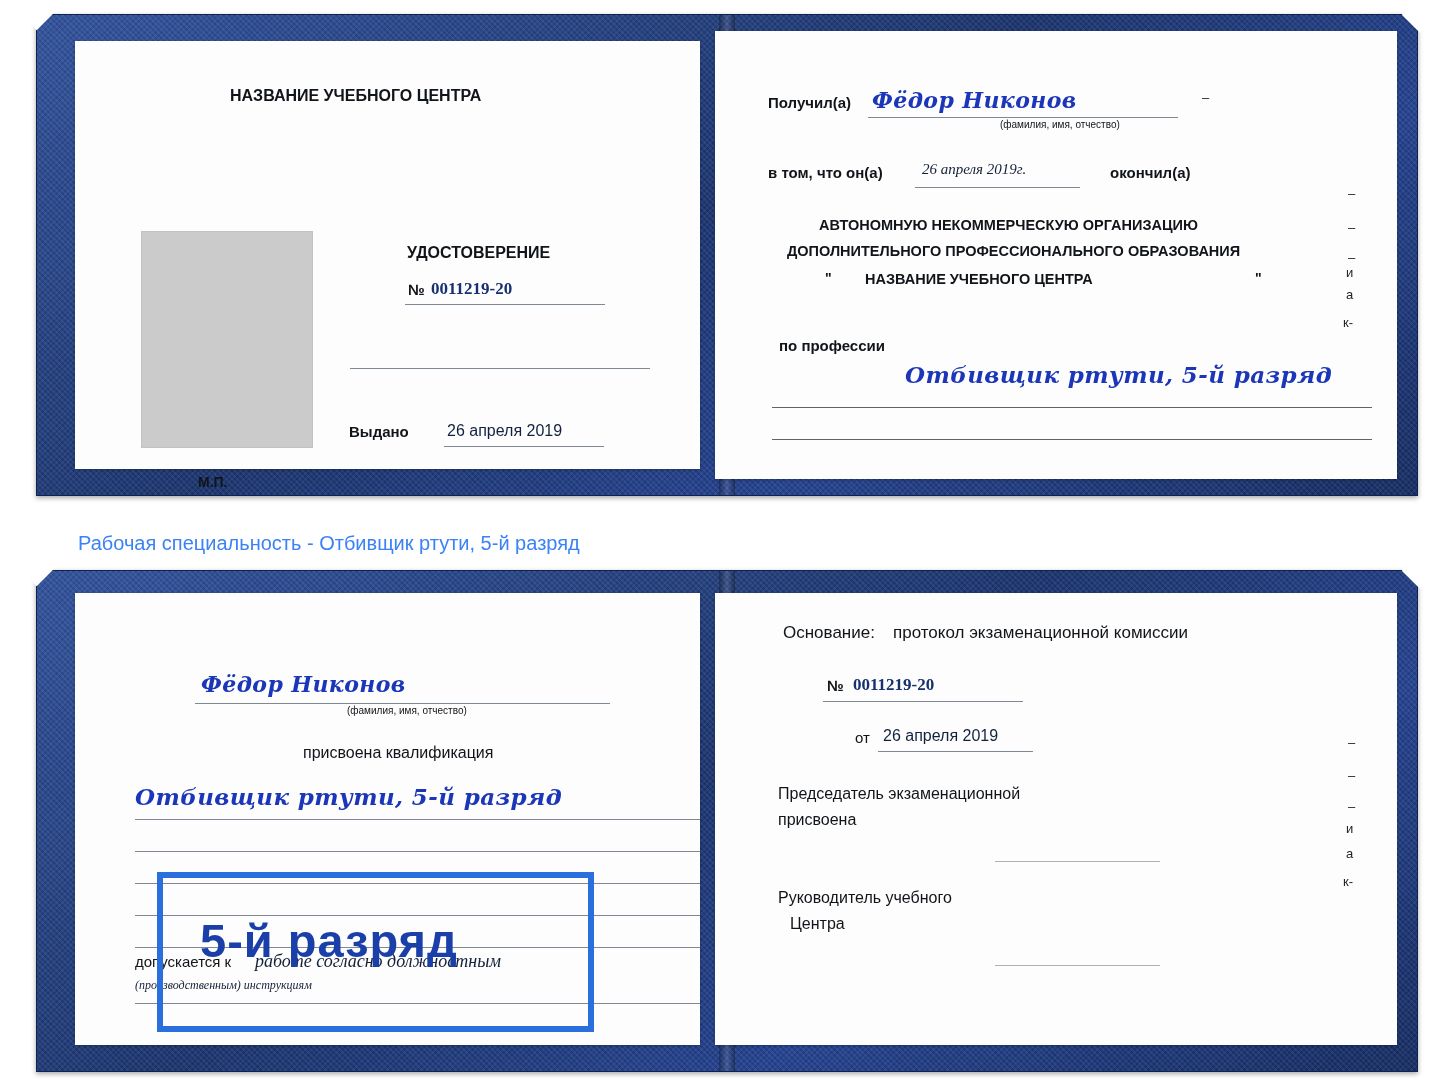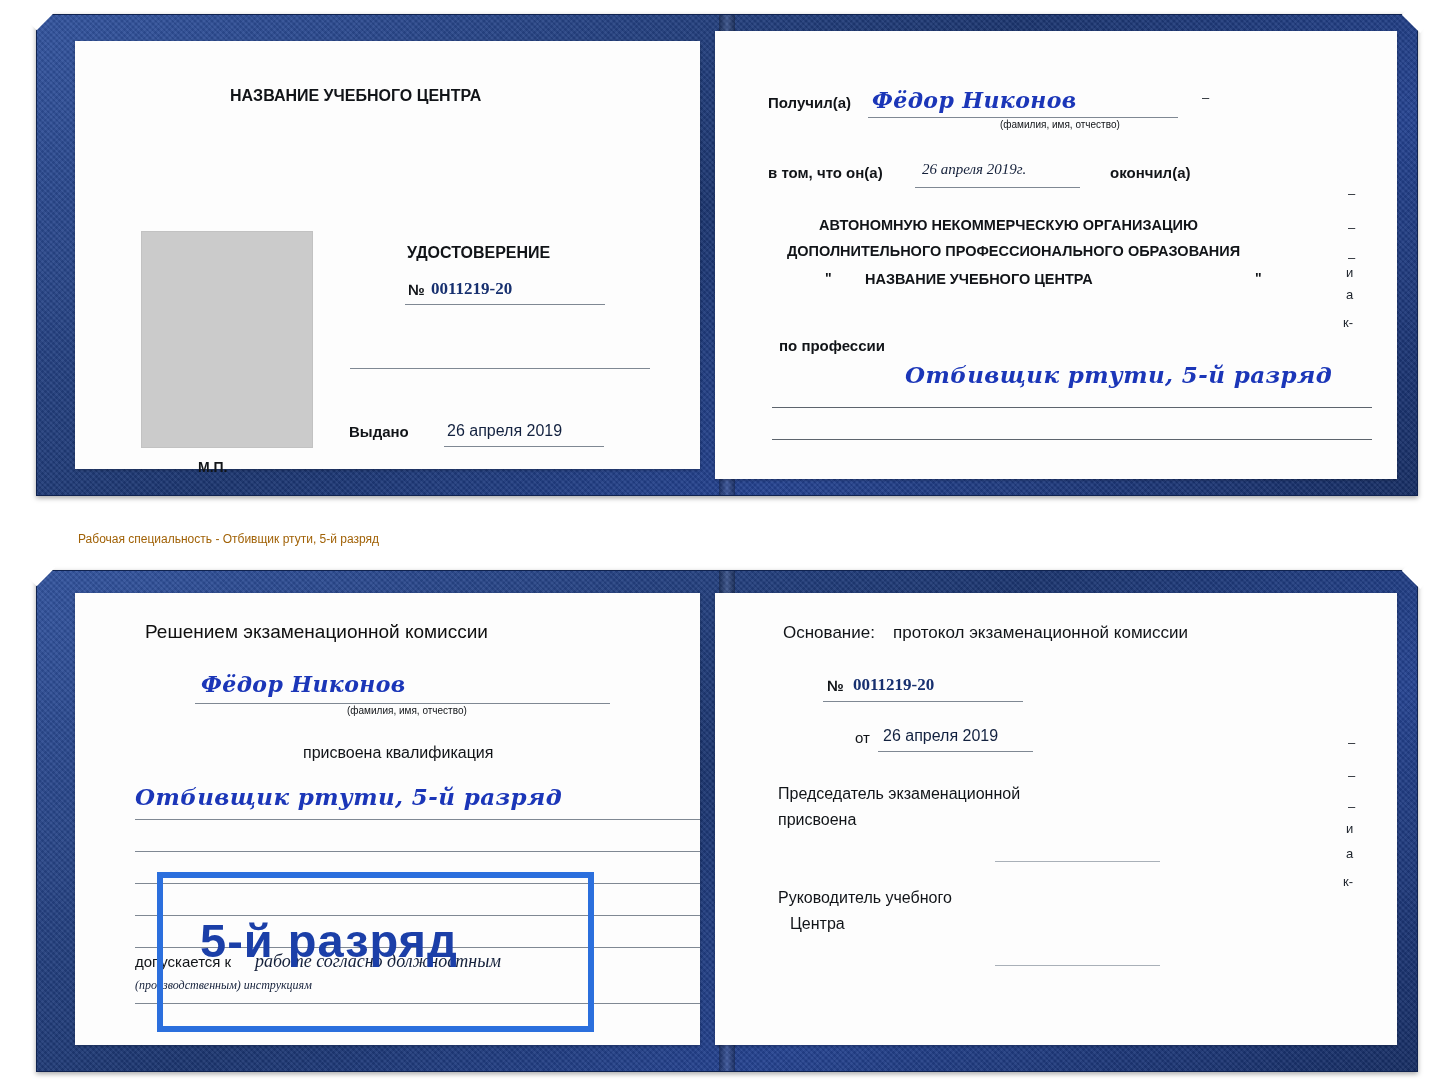--- a/index.html
+++ b/index.html
@@ -114,22 +114,22 @@
     position: absolute;
     background: #cbcbcb;
     border: 1px solid #c2c2c2;
   }
 
   
   .caption {
     position: absolute;
     left: 78px;
     top: 532px;
-    font-size: 12px;
-    color: #a16207;
+    font-size: 20px;
+    color: #3b82f6;
     text-align: center;
   }
 
   
   .highlight {
     position: absolute;
     border: 6px solid #2b6fdd;
     background: transparent;
     z-index: 9;
   }
@@ -172,21 +172,21 @@
         <div class="t bold" style="left:333px; top:240px; font-size:15px;">№</div>
         <div class="t bold ink" style="left:356px; top:238px; font-size:17px; color:#17306f;">0011219-20</div>
         <div class="line" style="left:330px; top:263px; width:200px;"></div>
 
         <div class="line" style="left:275px; top:327px; width:300px;"></div>
 
         <div class="t bold" style="left:274px; top:382px; font-size:15px;">Выдано</div>
         <div class="t" style="left:372px; top:381px; font-size:16px; color:#12213f;">26 апреля 2019</div>
         <div class="line" style="left:369px; top:405px; width:160px;"></div>
 
-        <div class="t bold" style="left:123px; top:418px; font-size:14px;">М.П.</div>
+        <div class="t bold" style="left:123px; top:433px; font-size:14px;">М.П.</div>
       </div>
     </div>
 
     <div class="paper paper-right-top">
       <div class="paper-inner">
         <div class="t bold" style="left:53px; top:63px; font-size:15px;">Получил(а)</div>
         <div class="t hand" style="left:157px; top:56px; font-size:22px;">Фёдор Никонов</div>
         <div class="line" style="left:153px; top:86px; width:310px;"></div>
         <div class="t tiny" style="left:285px; top:88px;">(фамилия, имя, отчество)</div>
 
@@ -220,21 +220,20 @@
 
   <div class="caption">Рабочая специальность - Отбивщик ртути, 5-й разряд</div>
 
   <div class="book book-bottom">
     <div class="corner tl"></div>
     <div class="corner tr"></div>
     <div class="spine"></div>
 
     <div class="paper paper-left-bot">
       <div class="paper-inner">
-        <div class="t" style="left:70px; top:28px; font-size:19px; color:#101010;">Решением экзаменационной комиссии</div>
 
         <div class="t hand" style="left:126px; top:78px; font-size:22px;">Фёдор Никонов</div>
         <div class="line" style="left:120px; top:110px; width:415px;"></div>
         <div class="t tiny" style="left:272px; top:112px;">(фамилия, имя, отчество)</div>
 
         <div class="t" style="left:228px; top:151px; font-size:16px;">присвоена квалификация</div>
 
         <div class="t hand" style="left:60px; top:190px; font-size:23px;">Отбивщик ртути, 5-й разряд</div>
 
         <div class="line" style="left:60px; top:226px; width:565px;"></div>

